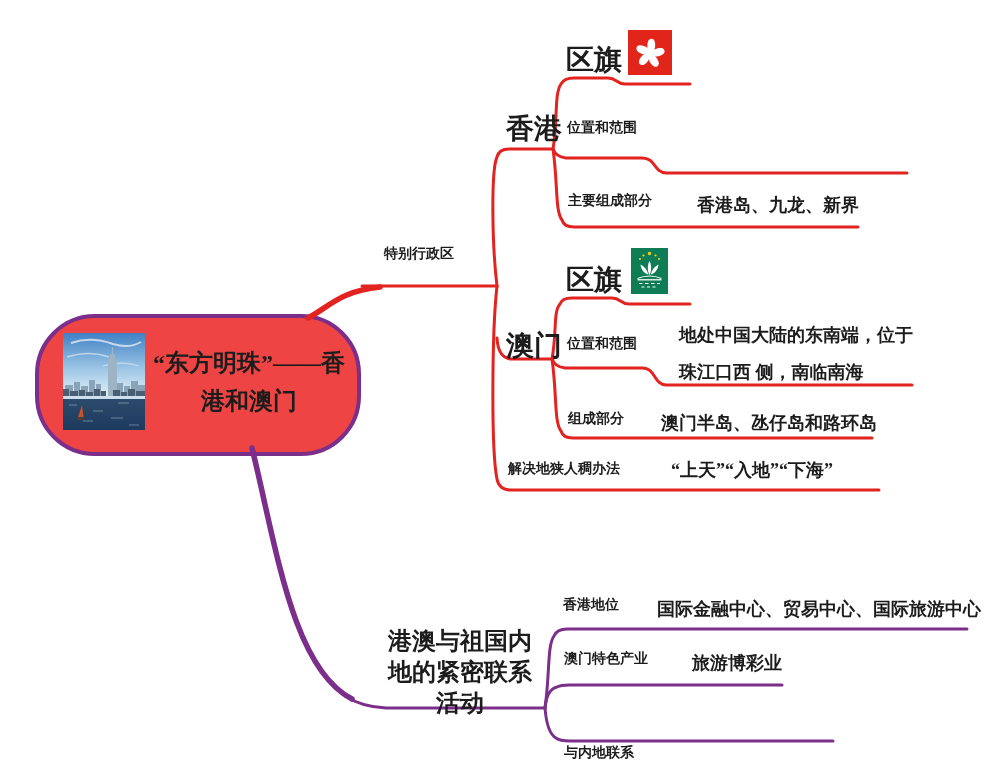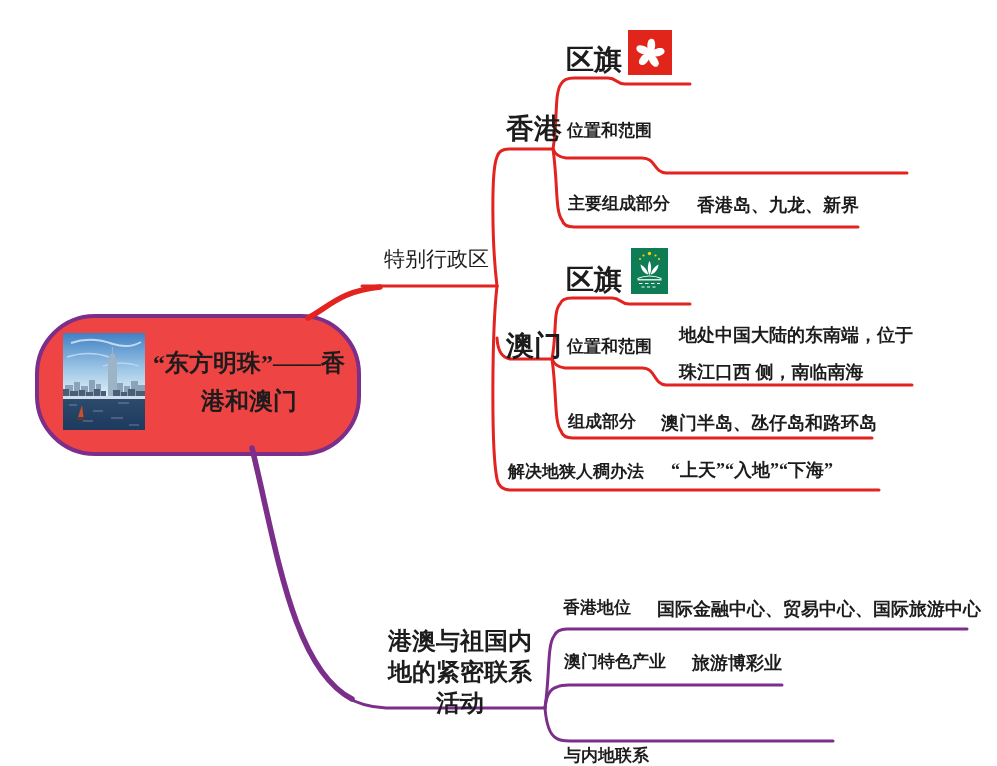--- a/index.html
+++ b/index.html
@@ -10,23 +10,23 @@
   .links .r{stroke:#e2231f;}
   .links .p{stroke:#7b2e8a;}
   .w3{stroke-width:3;}
   .w5{stroke-width:5.5;}
   .central{position:absolute;left:35px;top:314px;width:318px;height:134px;z-index:1;
            background:#ef4444;border:4px solid #7b2e8a;border-radius:60px;box-sizing:content-box;}
   .central-photo{position:absolute;left:24px;top:15px;width:82px;height:97px;}
   .central-label{position:absolute;left:104px;top:26px;width:212px;text-align:center;
                  font-size:24px;line-height:38px;font-weight:700;}
   .lbl{position:absolute;z-index:3;white-space:nowrap;font-weight:600;}
-  .fs21{font-size:21px;font-weight:400;}
+  .fs21{font-size:14px;font-weight:700;}
   .fs20{font-size:28px;}
-  .fs19{font-size:17px;}
+  .fs19{font-size:14px;}
   .fs18{font-size:18px;}
   .wrap{white-space:normal;line-height:36px;width:242px;}
   .b2label{white-space:normal;width:148px;text-align:center;line-height:31px;font-weight:700;font-size:24px;}
   .flag{position:absolute;z-index:3;}
 </style>
 </head>
 <body>
 
 <div class="canvas">
 

